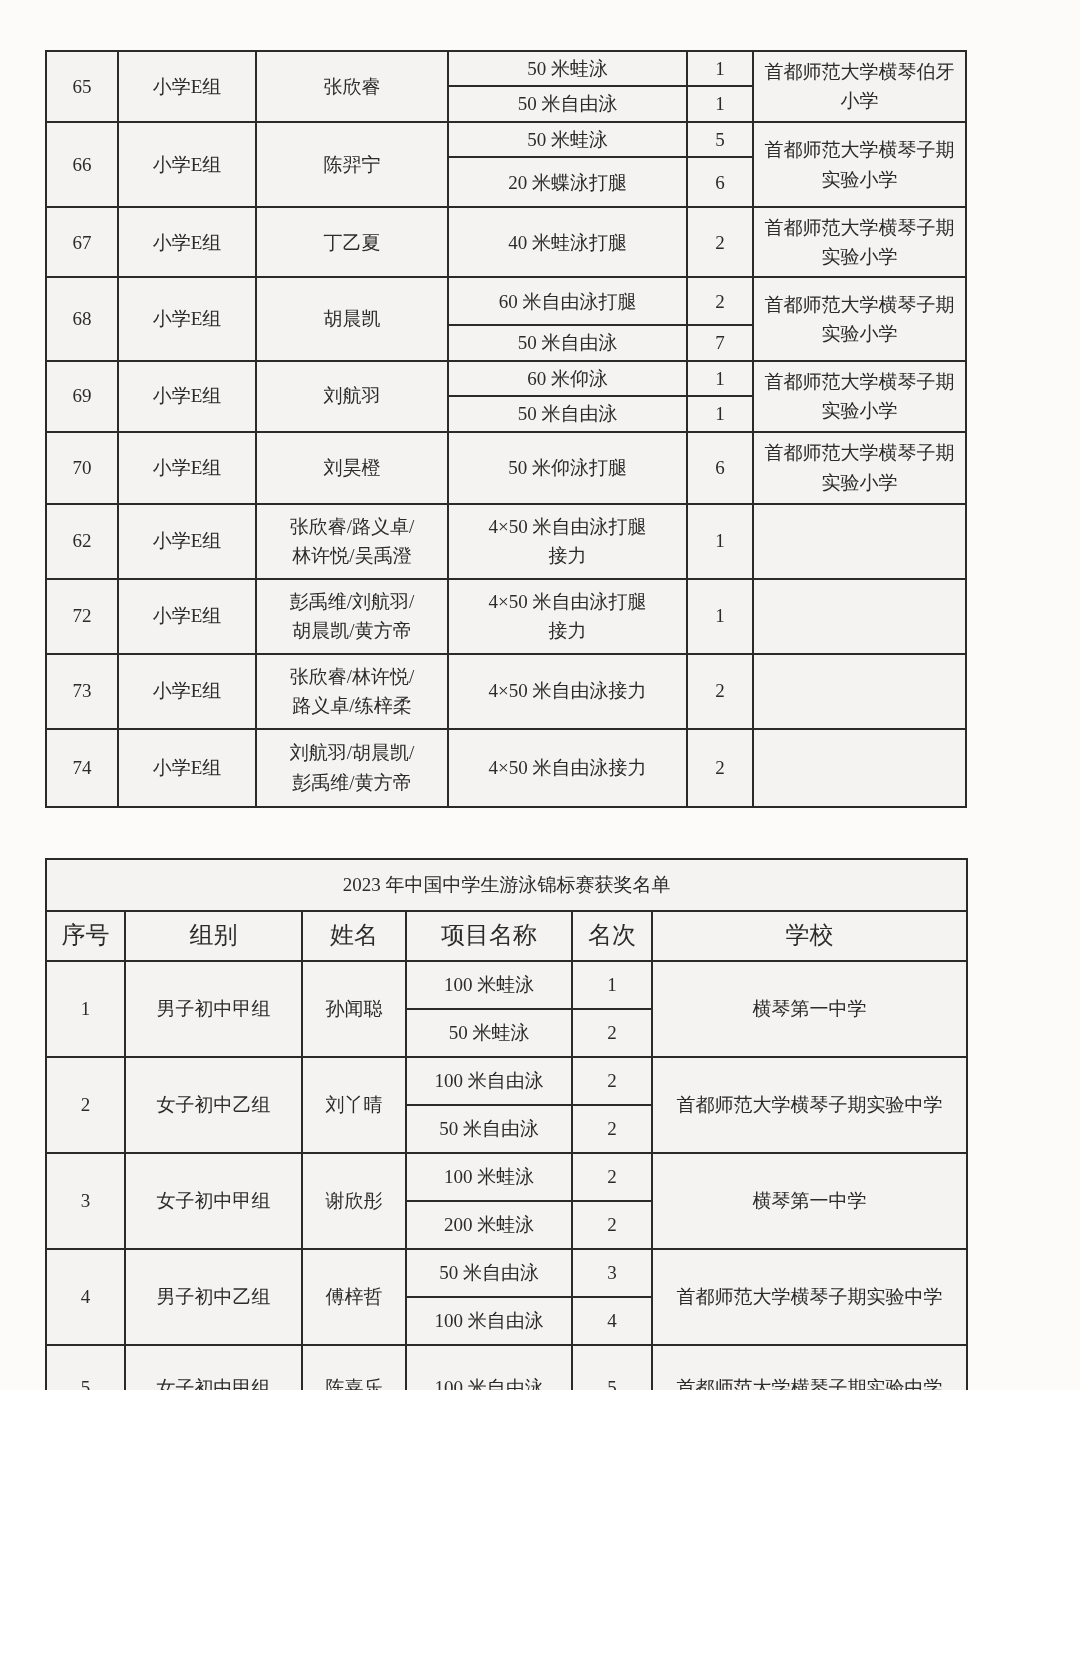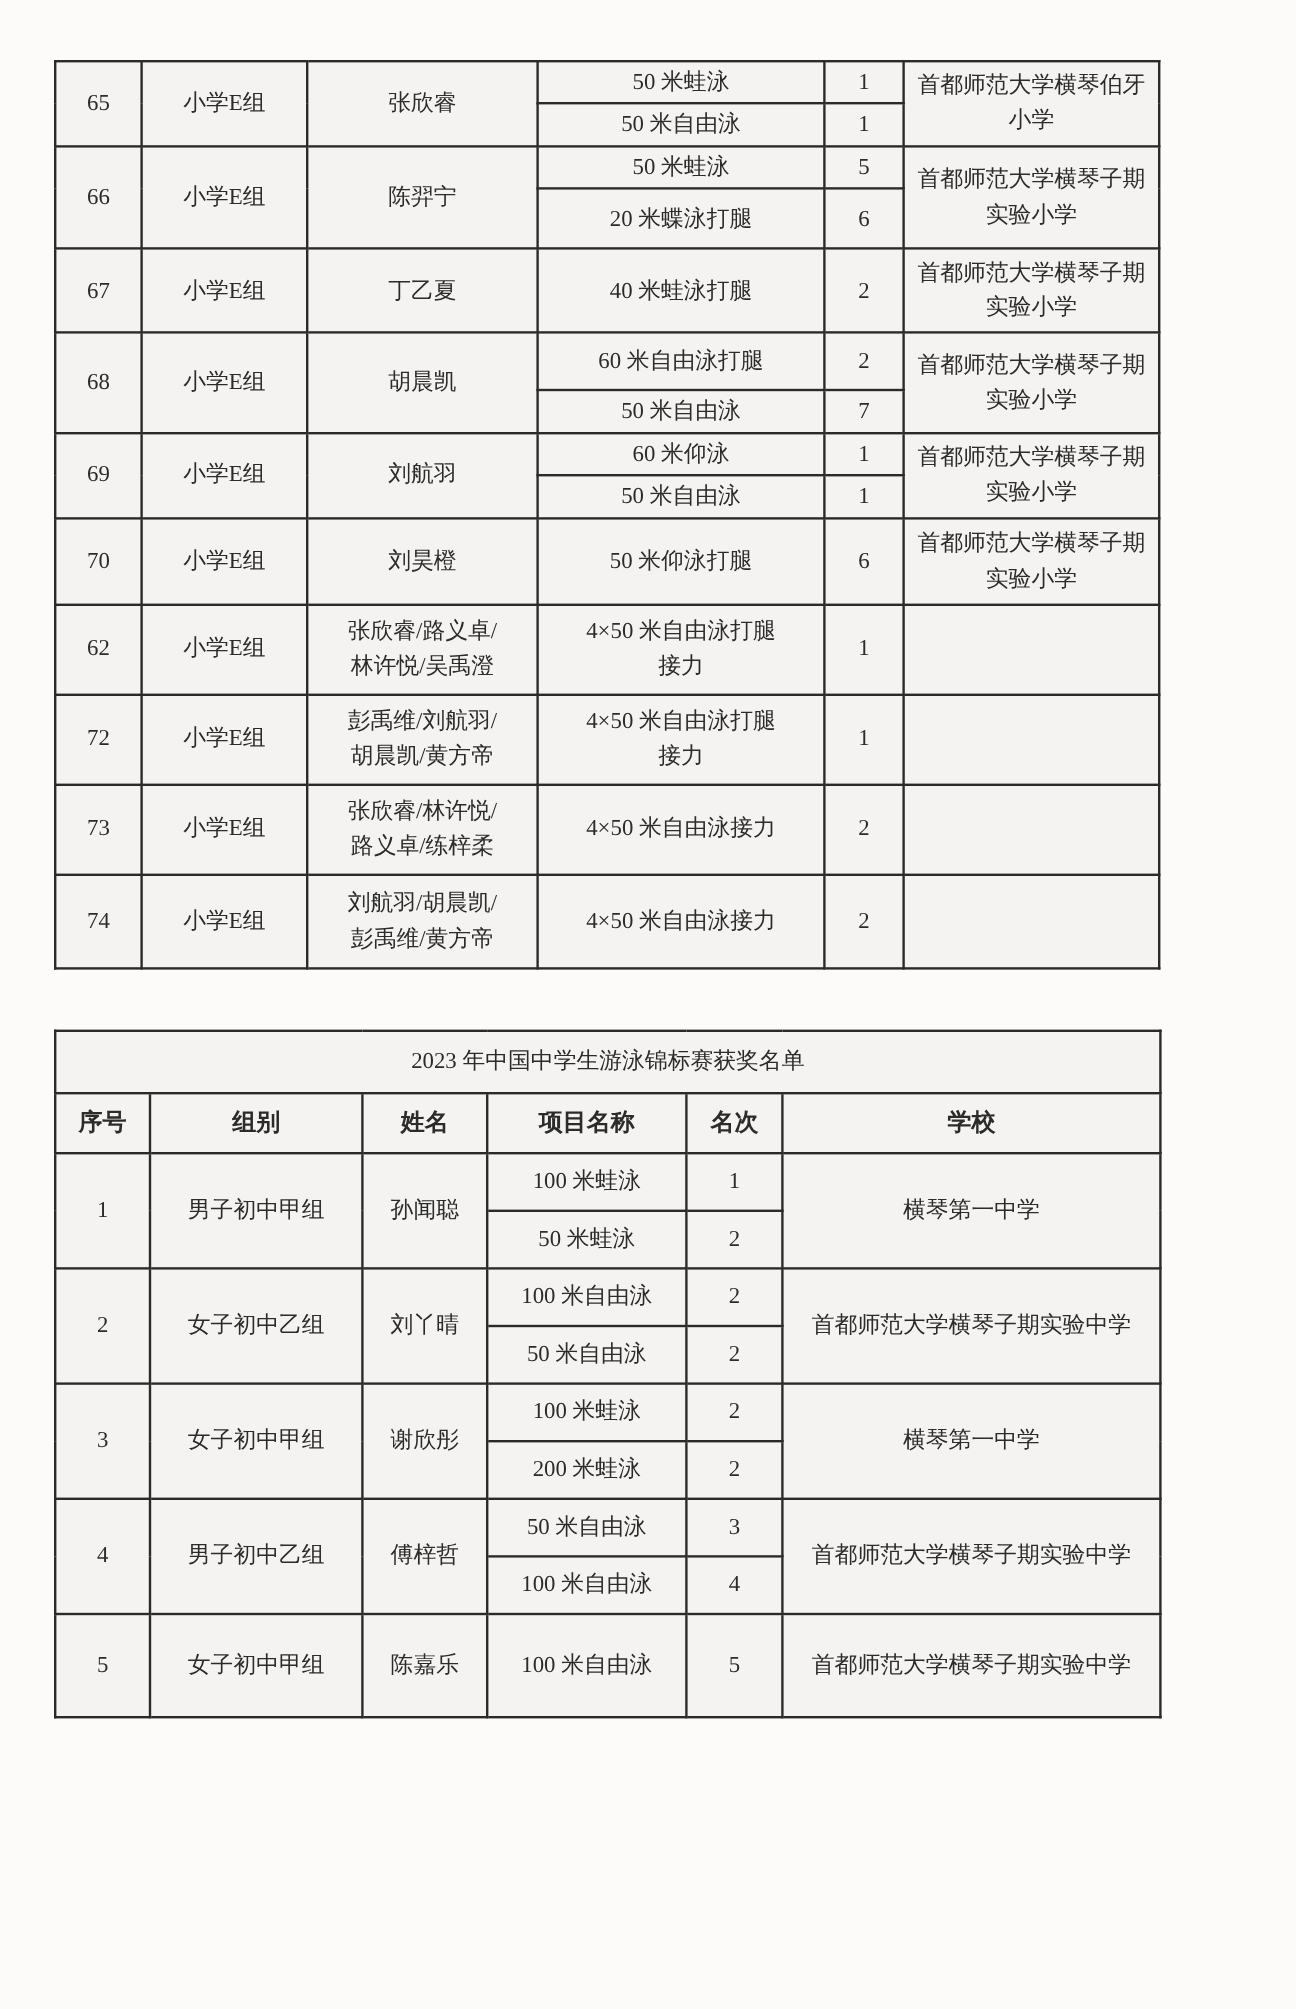--- a/index.html
+++ b/index.html
@@ -5,21 +5,21 @@
   * { box-sizing: border-box; }
   html, body { margin: 0; padding: 0; }
   body {
     width: 1080px;
     background: #ffffff;
     font-family: "Liberation Serif", "DejaVu Serif", serif;
   }
   .page {
     position: relative;
     width: 1080px;
-    height: 1674px;
+    height: 1390px;
     background: #fcfbf9;
     color: #2b2b2b;
     overflow: hidden;
   }
   table.award {
     border-collapse: collapse;
     table-layout: fixed;
     position: absolute;
   }
   .award td, .award th {
@@ -32,22 +32,22 @@
     line-height: 1.55;
     padding: 2px 8px;
     overflow: hidden;
   }
   #table1 { left: 45px; top: 50px; width: 921px; }
   #table2 { left: 45px; top: 858px; width: 921px; border-radius: 31px; }
   #table1 td.name-cell  { padding: 2px 26px; word-break: break-all; }
   #table1 td.event-cell { padding: 2px 34px; }
   .award td.school-cell { word-break: break-all; }
   .award th {
-    font-size: 20px;
-    font-weight: bold;
+    font-size: 24px;
+    font-weight: normal;
   }
   .title-cell {
     font-size: 22px;
     font-weight: bold;
   }
 </style>
 </head>
 <body>
 
 <div class="page">

